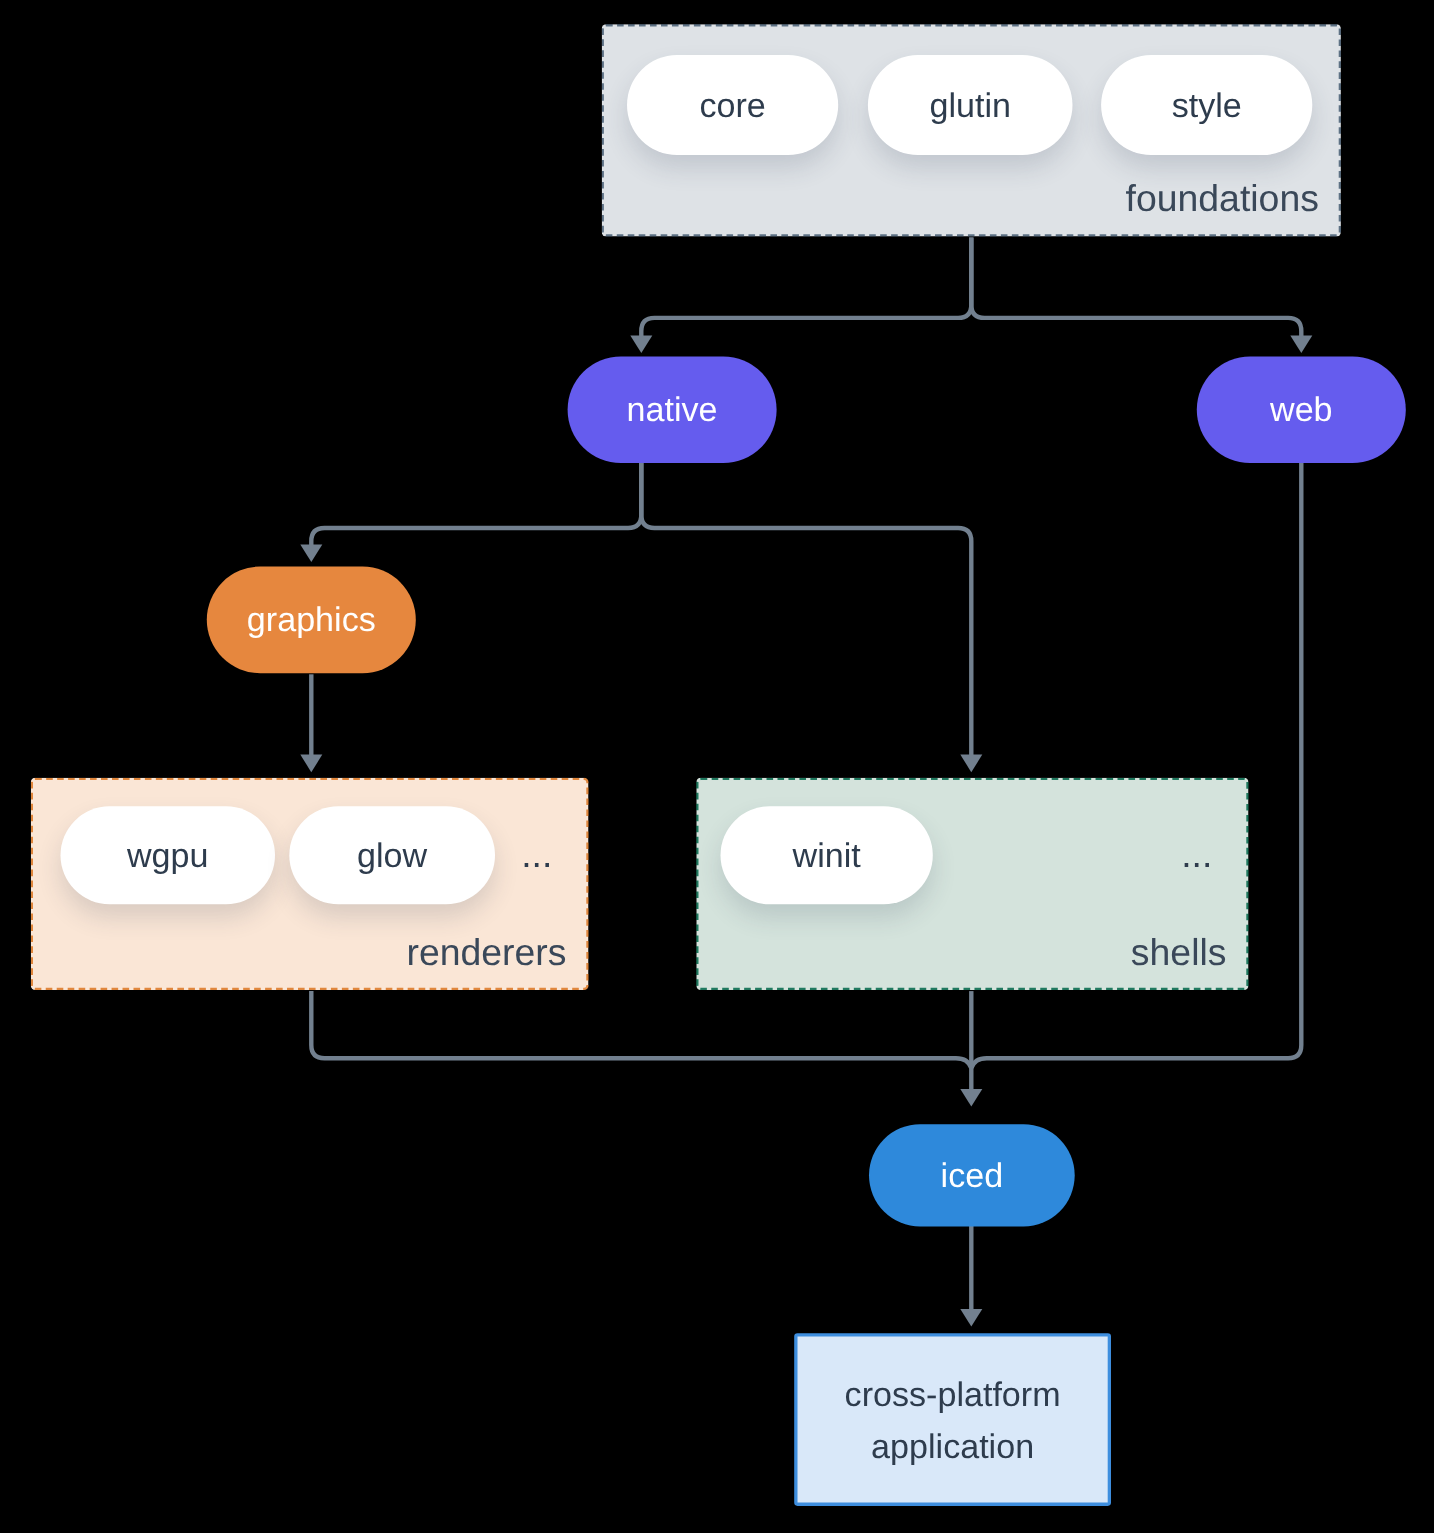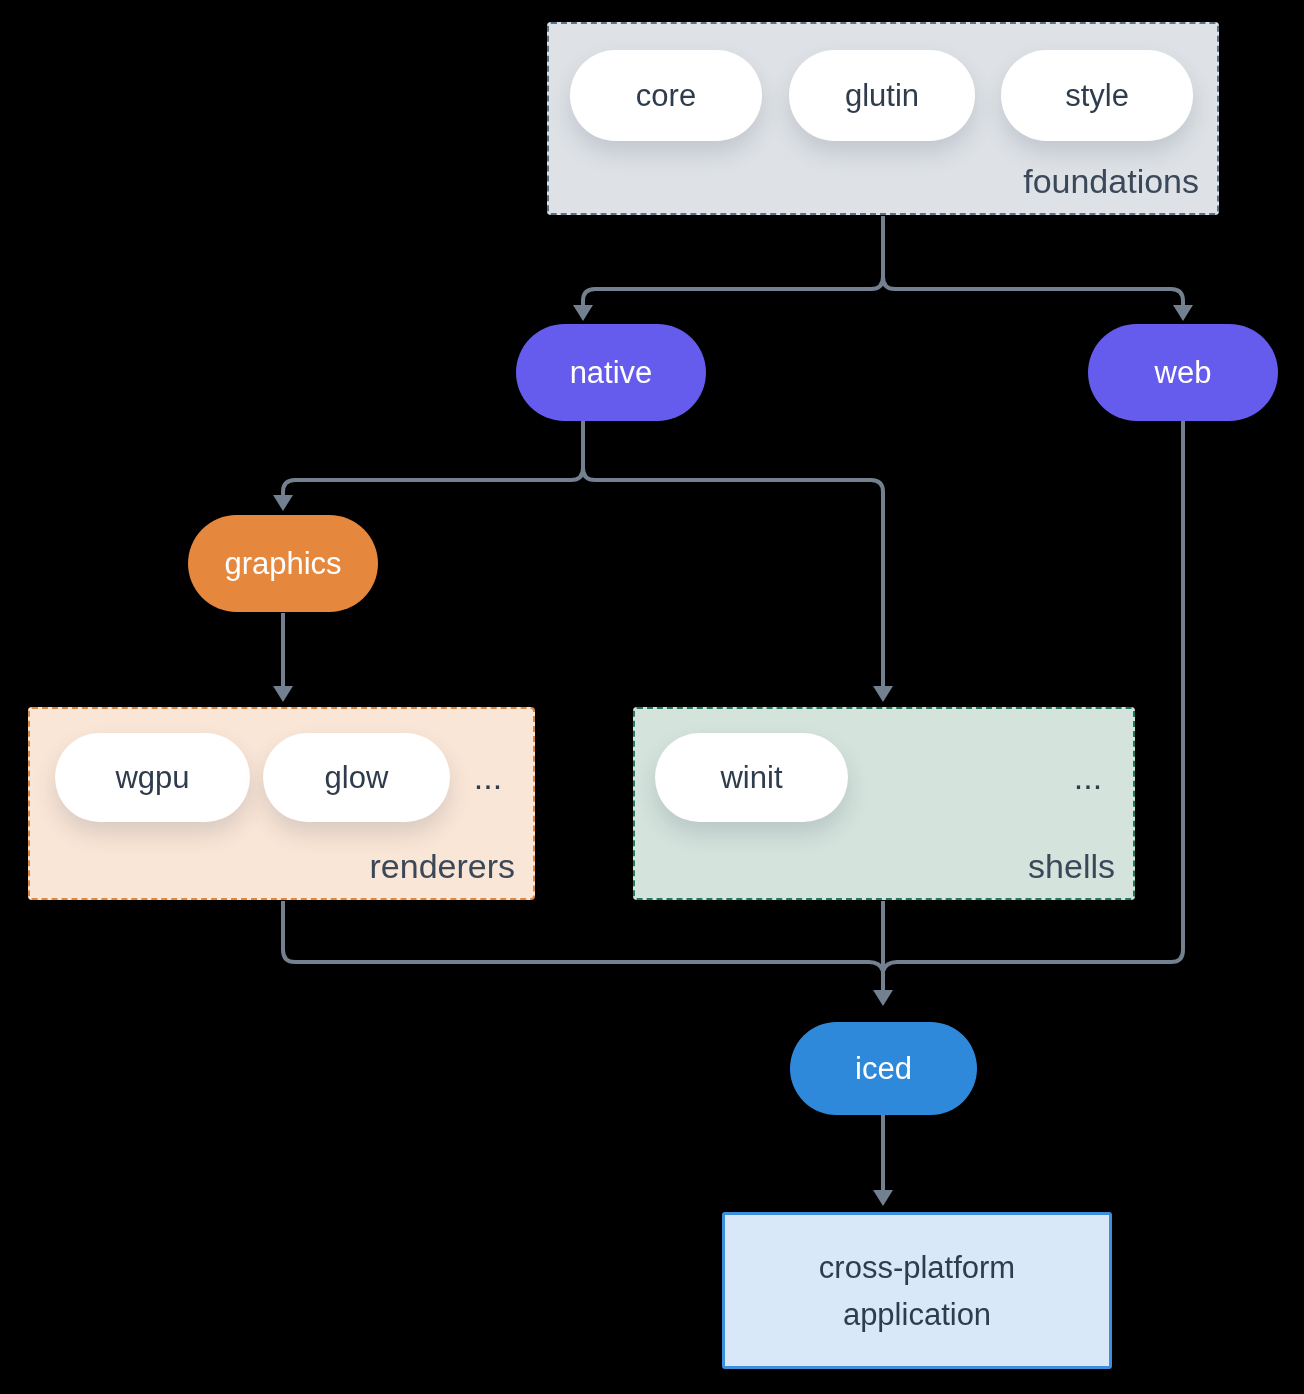--- a/index.html
+++ b/index.html
@@ -58,21 +58,21 @@
     position: absolute;
     font-size: 34px;
     color: #2E3C4D;
     display: flex;
     align-items: center;
     justify-content: center;
   }
 
   .app-box {
     position: absolute;
-    left: 722px; top: 1212px; width: 390px; height: 157px;
+    left: 722px; top: 1212px; width: 288px; height: 157px;
     background: #D9E8F9;
     border: 3px solid #3E8EDE;
     border-radius: 3px;
     box-sizing: border-box;
     display: flex;
     flex-direction: column;
     align-items: center;
     justify-content: center;
     color: #2E3C4D;
     font-size: 31px;

